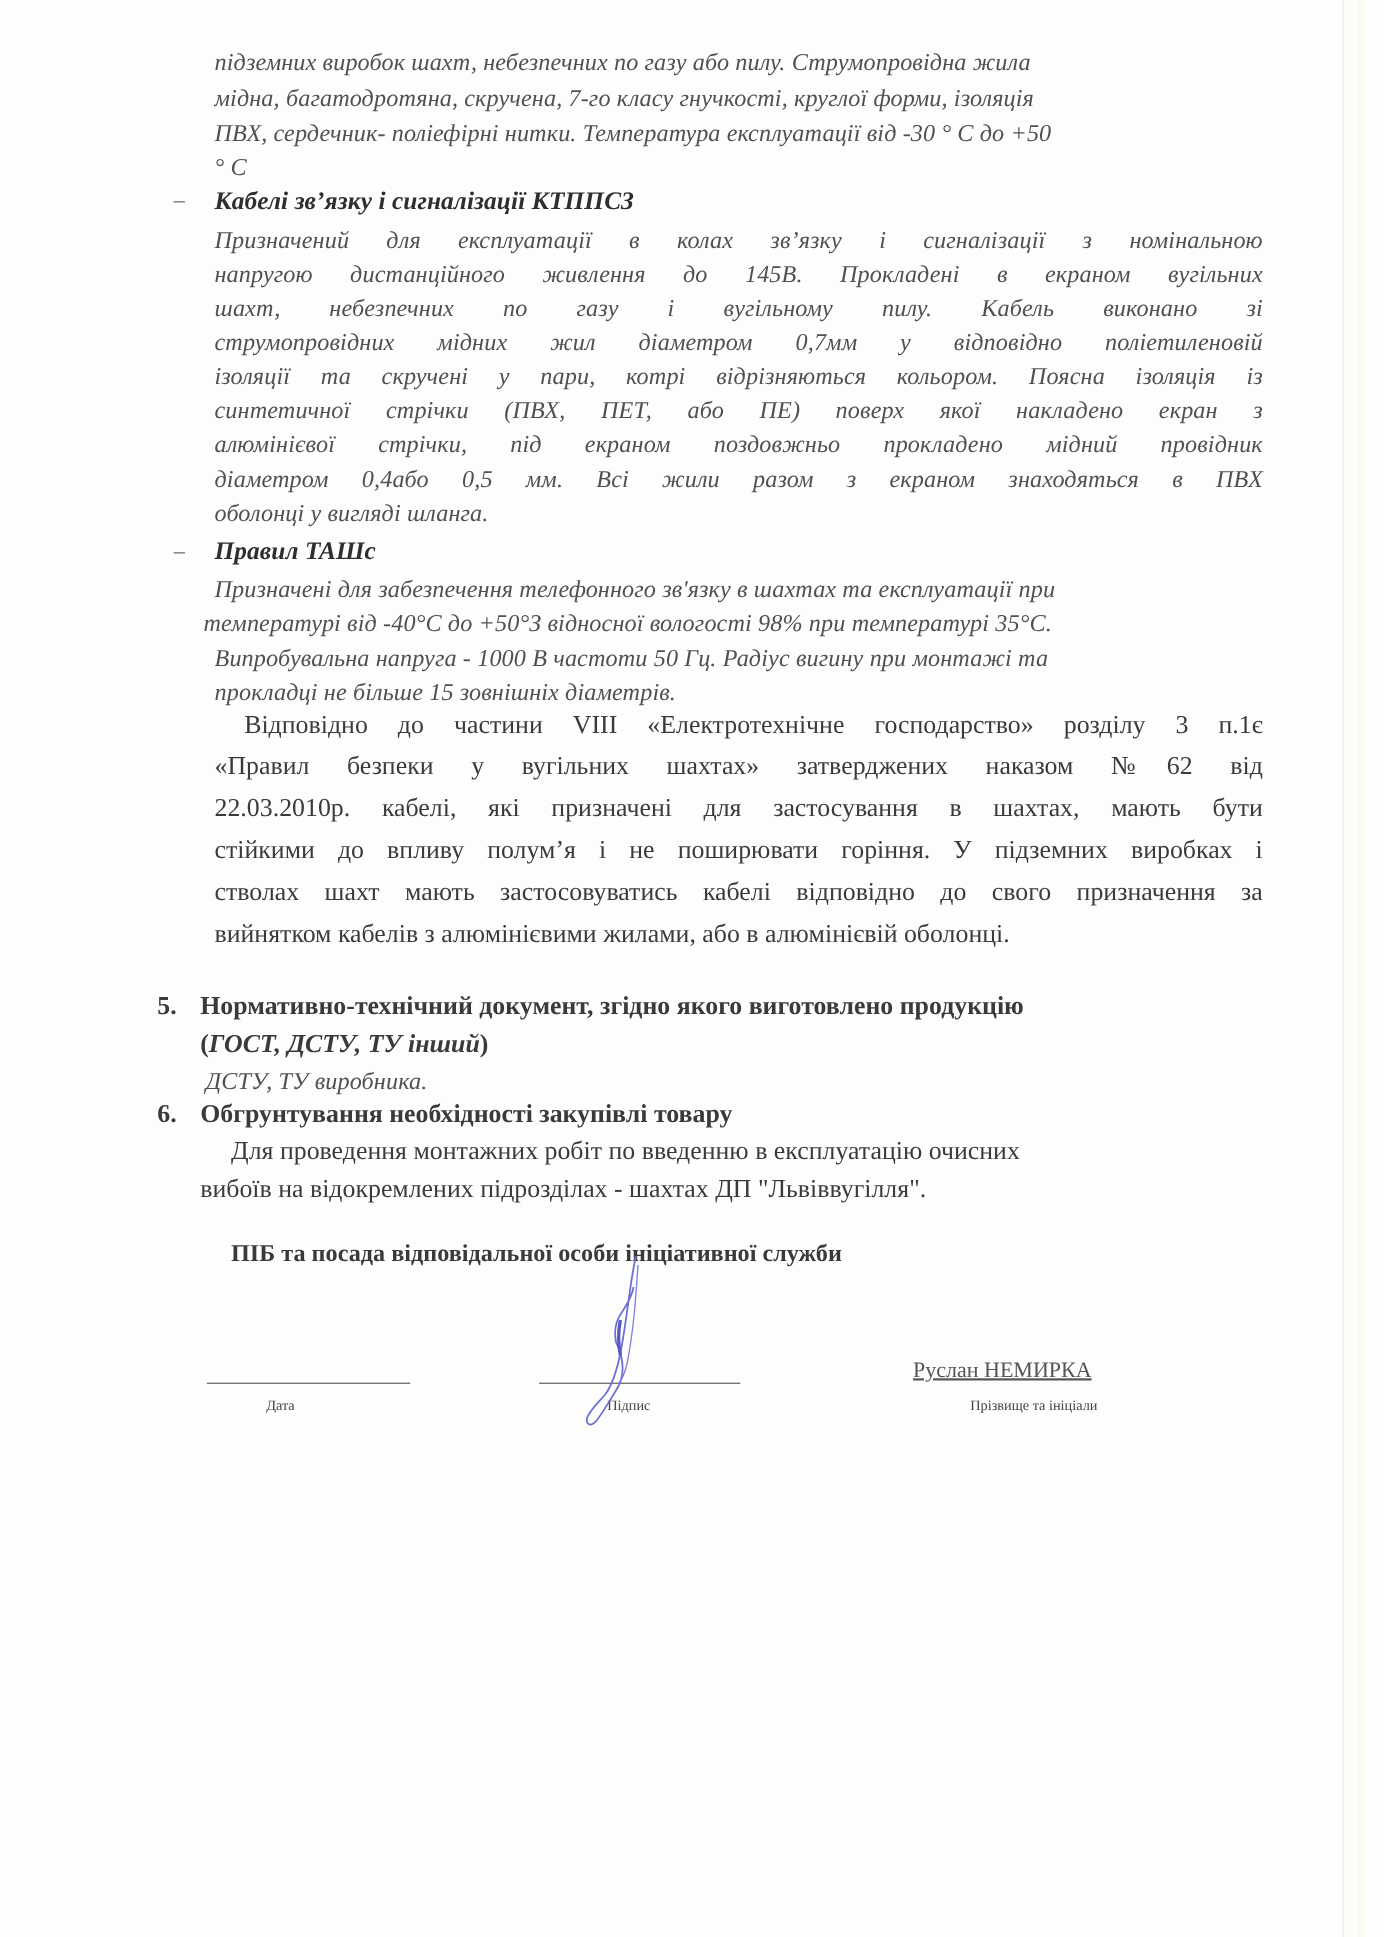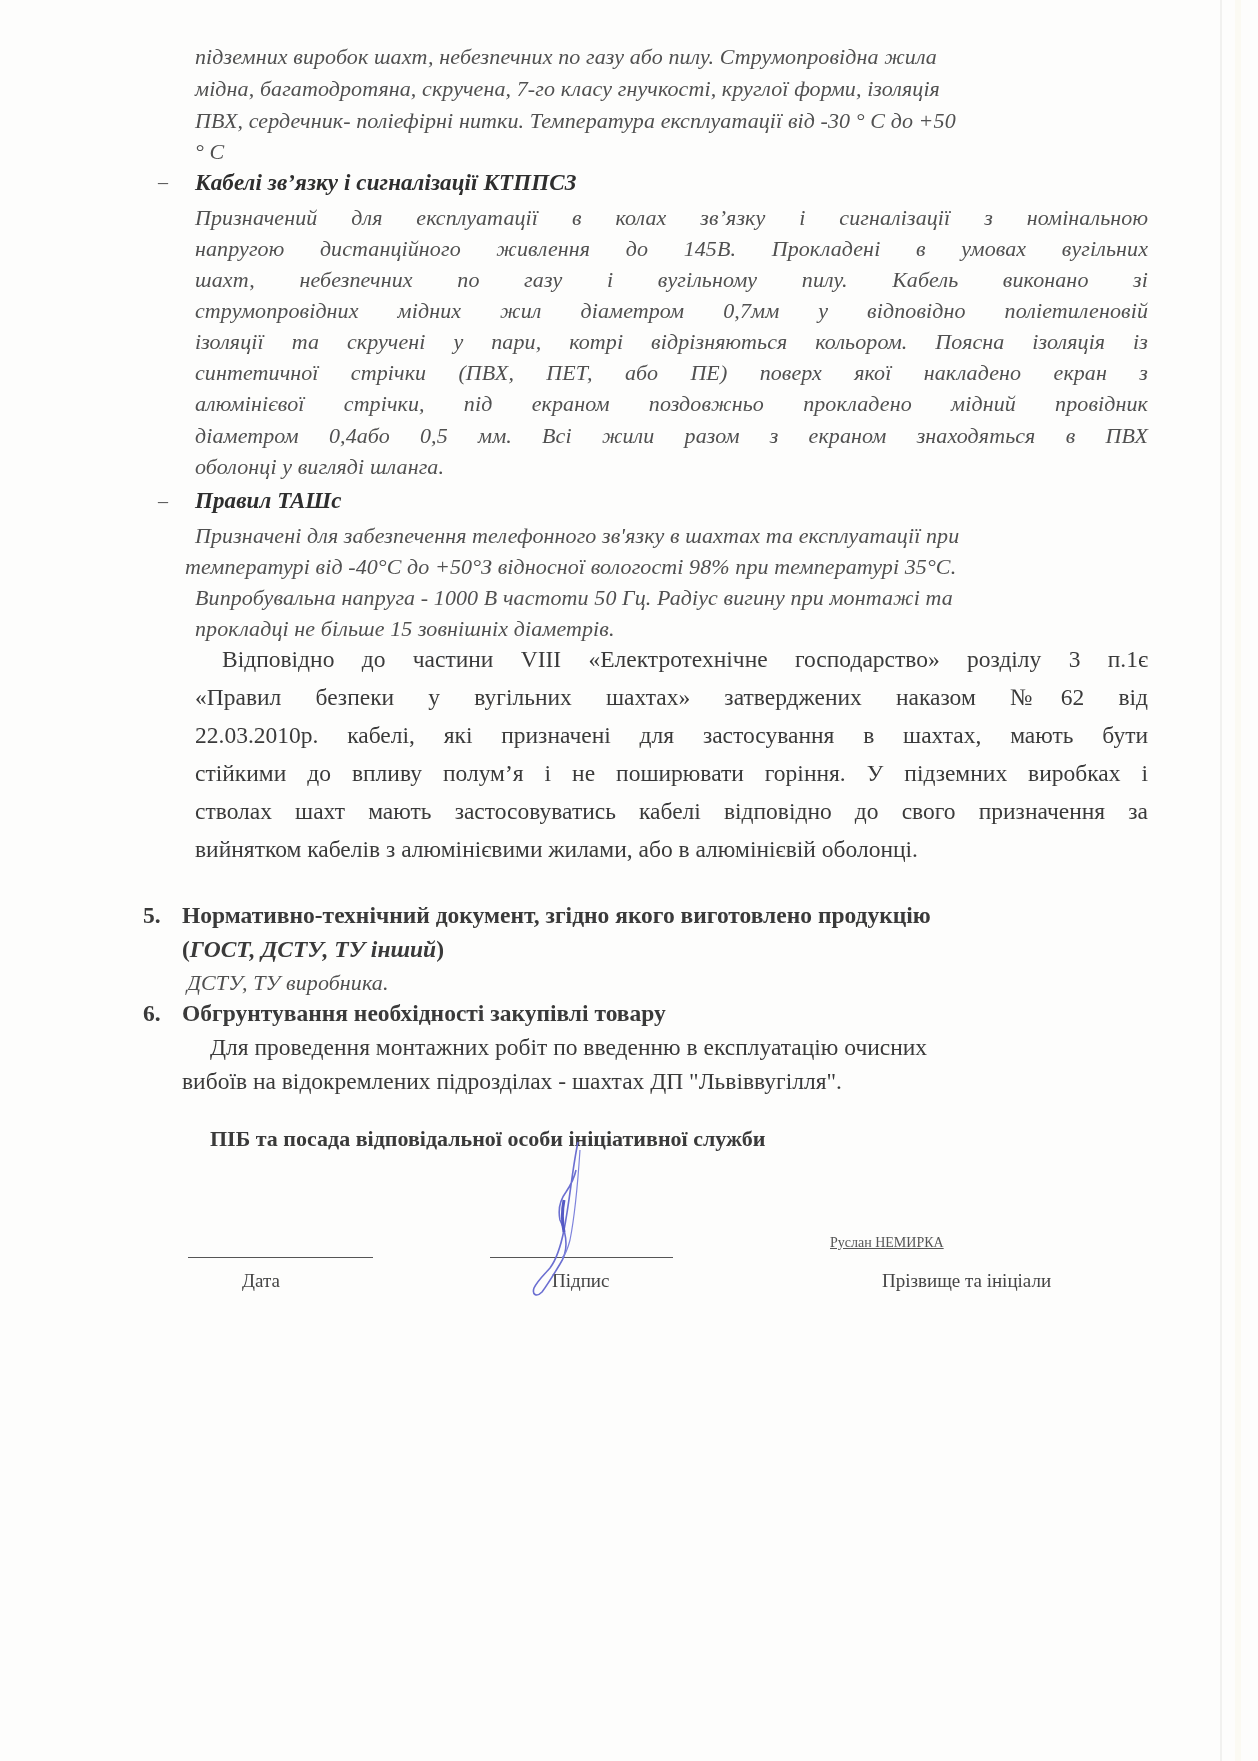--- a/index.html
+++ b/index.html
@@ -9,40 +9,40 @@
   }
   .edge-shadow { position: absolute; top: 0; left: 1220px; width: 2px; height: 1761px; background: #f1f1ef; }
   .edge-shadow2 { position: absolute; top: 0; left: 1235px; width: 6px; height: 1761px; background: #fbfaf3; }
   .it { font-style: italic; color: #505050; font-size: 22px; letter-spacing: 0.1px; }
   .line { position: absolute; white-space: nowrap; }
   .just { text-align: justify; text-align-last: justify; white-space: normal; }
   .bold { font-weight: bold; color: #2e2e2e; }
   .dash { position: absolute; left: 158px; font-size: 20px; color: #555; }
   .reg { font-size: 23.5px; color: #3a3a3a; }
   .sig-line { position: absolute; height: 1px; background: #555; }
-  .small { font-size: 19px; color: #444; }
+  .small { font-size: 13px; color: #444; }
 </style>
 </head>
 <body>
 
 <div class="edge-shadow"></div>
 <div class="edge-shadow2"></div>
 
 <div>
   <div class="line it" style="left:195px; top:44px;">підземних виробок шахт, небезпечних по газу або пилу. Струмопровідна жила</div>
   <div class="line it" style="left:195px; top:76px;">мідна, багатодротяна, скручена, 7-го класу гнучкості, круглої форми, ізоляція</div>
   <div class="line it" style="left:195px; top:108px;">ПВХ, сердечник- поліефірні нитки. Температура експлуатації від -30 ° С до +50</div>
   <div class="line it" style="left:195px; top:139px;">° С</div>
 </div>
 
 <div>
   <span class="dash" style="top:171px;">–</span>
   <div class="line it bold" style="left:195px; top:170px; font-size:23px;">Кабелі зв’язку і сигналізації  КТППСЗ</div>
   <div class="line it just" style="left:195px; top:205px; width:953px;">Призначений для експлуатації в колах зв’язку і сигналізації з номінальною</div>
-  <div class="line it just" style="left:195px; top:236px; width:953px;">напругою дистанційного живлення до 145В. Прокладені в умовах вугільних</div>
+  <div class="line it just" style="left:195px; top:236px; width:953px;">напругою дистанційного живлення до 145В. Прокладені в екраном вугільних</div>
   <div class="line it just" style="left:195px; top:267px; width:953px;">шахт, небезпечних по газу і вугільному пилу.  Кабель виконано зі</div>
   <div class="line it just" style="left:195px; top:298px; width:953px;">струмопровідних мідних жил діаметром 0,7мм у відповідно поліетиленовій</div>
   <div class="line it just" style="left:195px; top:329px; width:953px;">ізоляції  та скручені у пари, котрі відрізняються кольором. Поясна ізоляція із</div>
   <div class="line it just" style="left:195px; top:360px; width:953px;">синтетичної  стрічки (ПВХ, ПЕТ, або ПЕ) поверх якої накладено екран з</div>
   <div class="line it just" style="left:195px; top:391px; width:953px;">алюмінієвої стрічки, під екраном поздовжньо прокладено мідний провідник</div>
   <div class="line it just" style="left:195px; top:423px; width:953px;">діаметром 0,4або 0,5 мм. Всі жили разом з екраном знаходяться в ПВХ</div>
   <div class="line it" style="left:195px; top:454px;">оболонці у вигляді шланга.</div>
 </div>
 
 <div>
@@ -87,15 +87,15 @@
 
   <div class="sig-line" style="left:490px; top:1257px; width:183px;"></div>
   <div class="line small" style="left:552px; top:1270px;">Підпис</div>
 
   <svg style="position:absolute; left:520px; top:1140px;" width="70" height="160" viewBox="0 0 70 160">
     <path d="M58 2 C52 30 50 60 44 90 C40 110 36 120 30 128 C24 135 18 140 14 148 C12 154 16 158 22 152 C28 144 34 134 40 124 C44 118 46 112 46 104 C46 96 44 88 40 80 C38 70 40 60 46 52 C50 46 54 40 56 30" fill="none" stroke="#6b6fd1" stroke-width="1.6"></path>
     <path d="M60 10 C58 40 56 70 50 100 C48 108 46 114 42 118" fill="none" stroke="#7e83dc" stroke-width="1.2"></path>
     <path d="M44 60 C42 70 42 82 44 92" fill="none" stroke="#5559c4" stroke-width="3"></path>
   </svg>
 
-  <div class="line reg" style="left:830px; top:1235px; font-size:14px; text-decoration:underline; color:#555;">Руслан НЕМИРКА</div>
+  <div class="line reg" style="left:830px; top:1235px; font-size:20px; text-decoration:underline; color:#555;">Руслан НЕМИРКА</div>
   <div class="line small" style="left:882px; top:1270px;font-family:Liberation Serif, serif;">Прізвище та ініціали</div>
 </div>
 
 </body></html>

